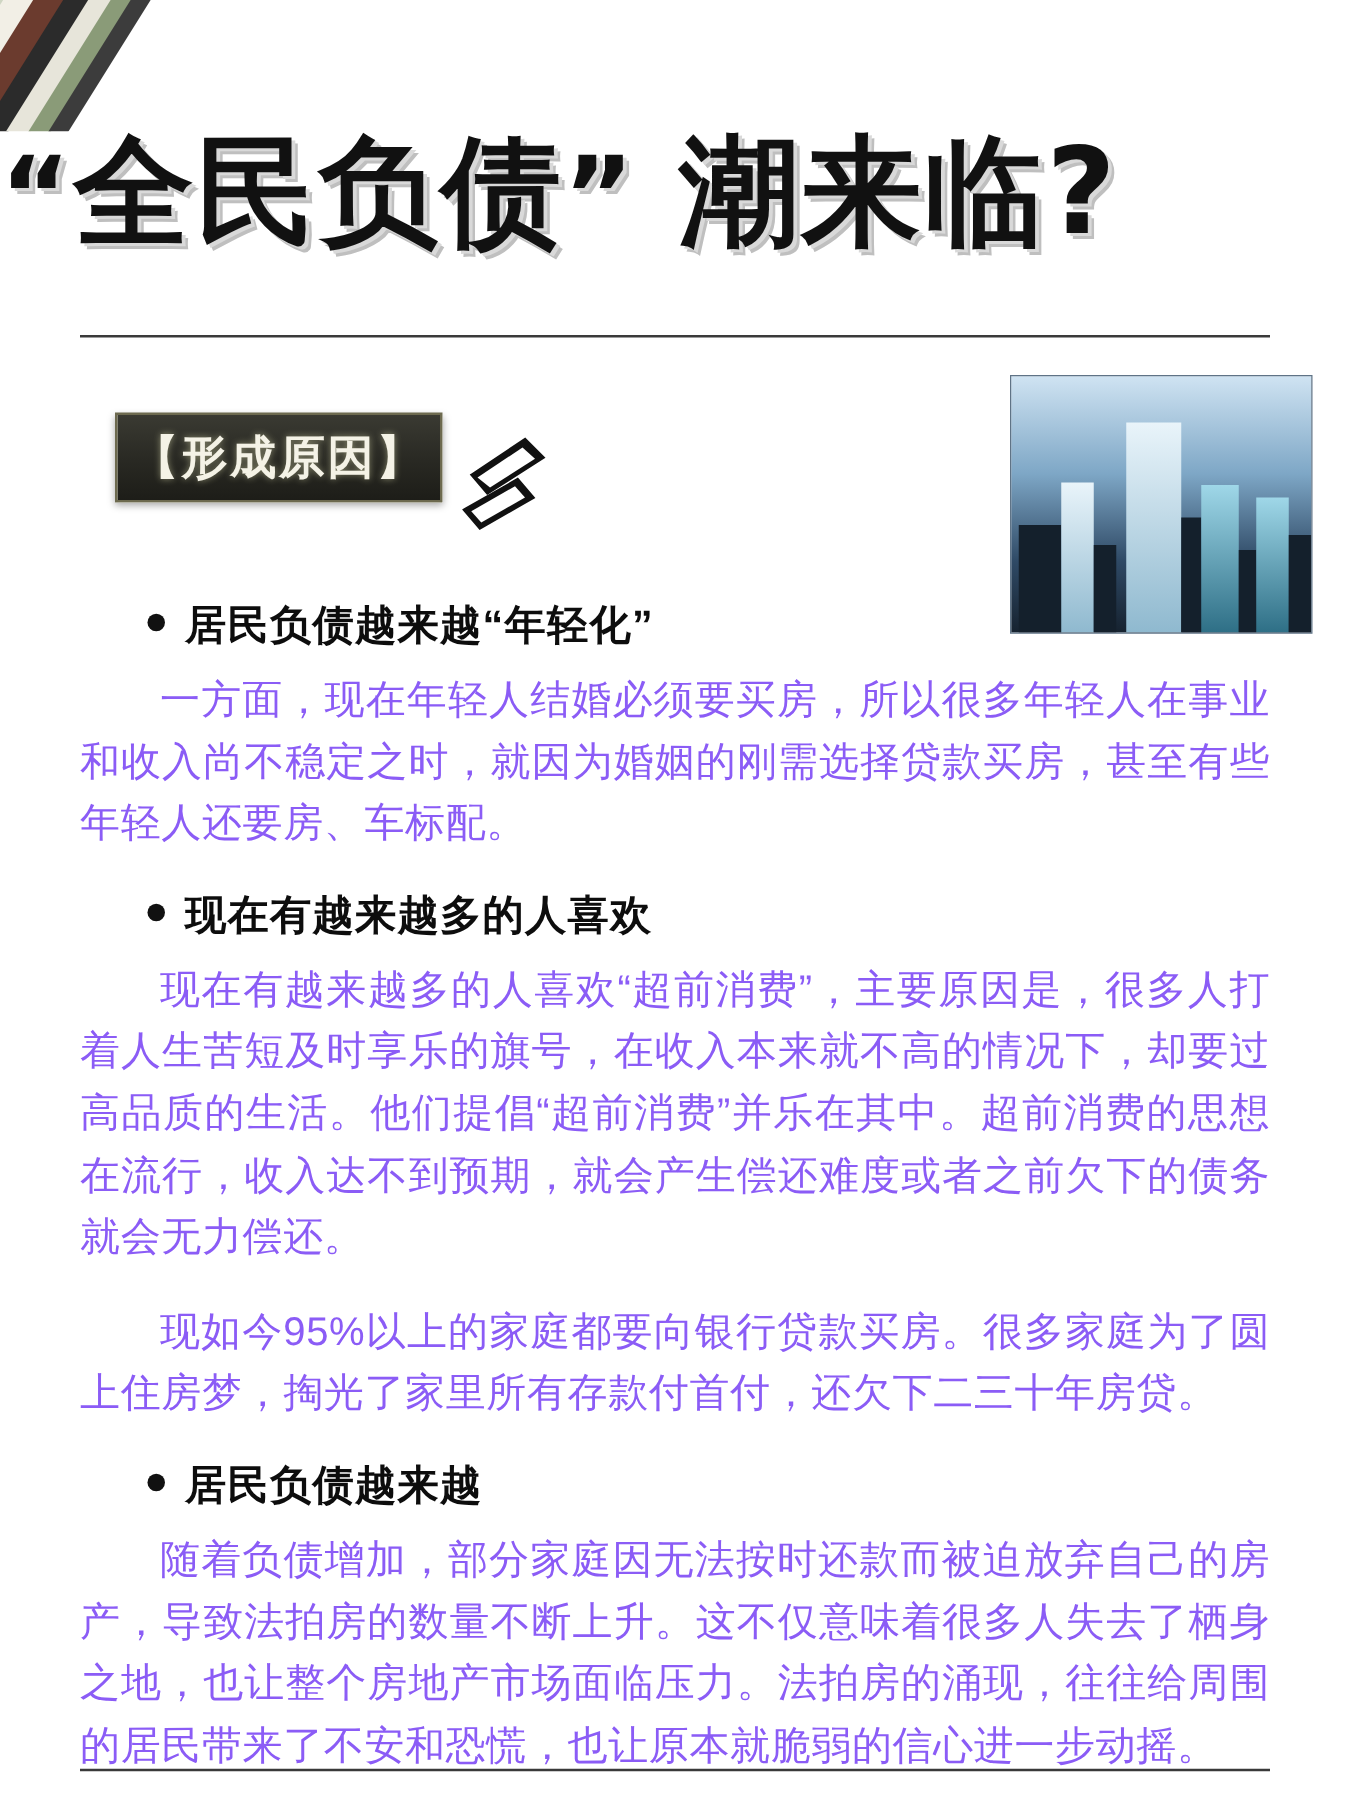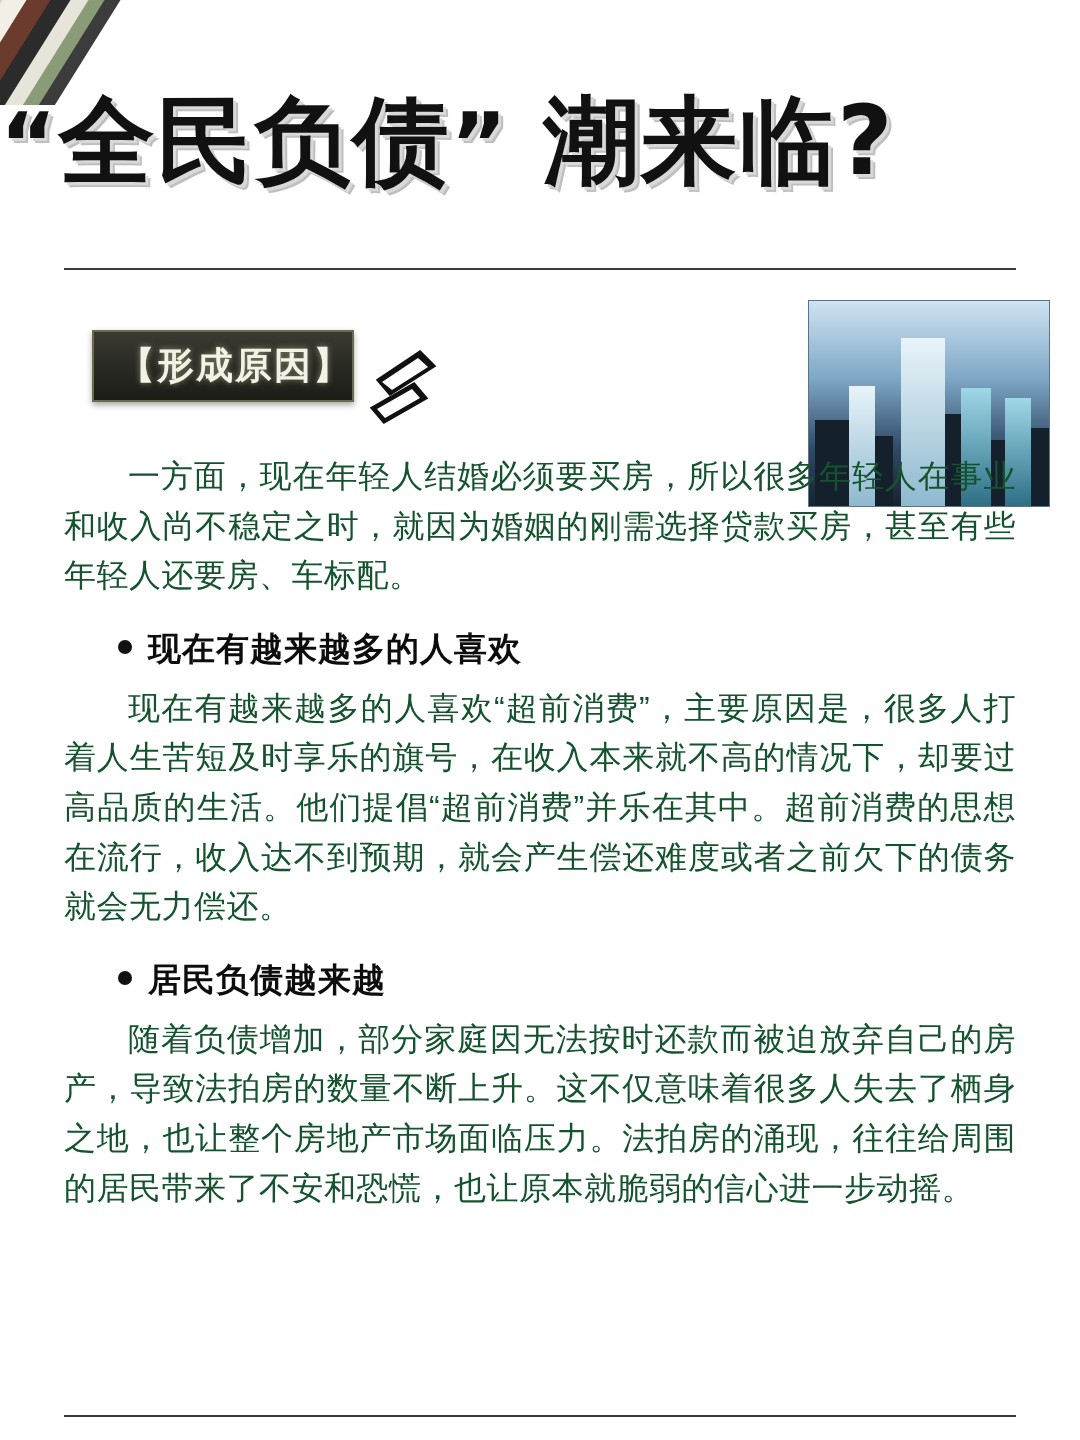--- a/index.html
+++ b/index.html
@@ -38,21 +38,21 @@
   .chev.c2 { left: -30px; width: 26px; background: #f2efe6; }
   .chev.c3 { left: -6px;  width: 26px; background: #6b3b2e; }
   .chev.c4 { left: 18px;  width: 22px; background: #2b2b2b; }
   .chev.c5 { left: 38px;  width: 20px; background: #e7e5da; }
   .chev.c6 { left: 56px;  width: 18px; background: #8a9b78; }
   .chev.c7 { left: 72px;  width: 16px; background: #3c3c3c; }
 
   
   .title-wrap {
     position: absolute;
-    top: 78px;
+    top: 90px;
     left: 0;
     width: 860px;
     text-align: center;
   }
   .title {
     display: inline-block;
     font-family: "DejaVu Sans", "Liberation Sans", sans-serif;
     font-weight: bold;
     font-size: 96px;
     letter-spacing: 2px;
@@ -80,21 +80,21 @@
     position: absolute;
     top: 330px;
     left: 92px;
     width: 258px;
     height: 68px;
     background: linear-gradient(180deg, #3a3a32 0%, #2a2a24 50%, #1d1d18 100%);
     border: 2px solid #6d6a4f;
     box-shadow: 0 3px 6px rgba(0,0,0,.35);
     display: flex;
     align-items: center;
-    justify-content: flex-end;
+    justify-content: center;
   }
   .section-label span {
     font-size: 37px;
     font-weight: bold;
     color: #f4f2e6;
     letter-spacing: 2px;
     text-shadow: 0 0 6px rgba(255,255,200,.45);
   }
 
   
@@ -154,21 +154,21 @@
     letter-spacing: 1px;
     color: #0d0d0d;
   }
   .para {
     font-size: 32px;
     line-height: 1.55;
     letter-spacing: 0.5px;
     text-align: justify;
     text-indent: 2em;
     margin: 0 0 26px 0;
-    color: #14532d;
+    color: #8b5cf6;
   }
   .blk-1 { margin-top: 0; }
   .blk { margin-bottom: 10px; }
   .blk .bullet-head { margin-top: 26px; }
 </style>
 </head>
 <body>
 
 <div class="corner-deco">
   <div class="chev c1"></div>
@@ -207,32 +207,37 @@
   <div class="b" style="left:136px;width:16px; height:92px;"></div>
   <div class="b glass" style="left:152px;width:30px; height:118px;"></div>
   <div class="b" style="left:182px;width:14px; height:66px;"></div>
   <div class="b glass" style="left:196px;width:26px; height:108px;"></div>
   <div class="b" style="left:222px;width:18px; height:78px;"></div>
 </div>
 
 <div class="content">
 
   <div class="blk blk-1">
+    <div class="bullet-head">
+      <span class="bullet-dot"></span>
+      <span class="bullet-text">居民负债越来越“年轻化”</span>
+    </div>
     <p class="para">一方面，现在年轻人结婚必须要买房，所以很多年轻人在事业和收入尚不稳定之时，就因为婚姻的刚需选择贷款买房，甚至有些年轻人还要房、车标配。</p>
   </div>
 
   <div class="blk">
     <div class="bullet-head">
       <span class="bullet-dot"></span>
       <span class="bullet-text">现在有越来越多的人喜欢</span>
     </div>
     <p class="para">现在有越来越多的人喜欢“超前消费”，主要原因是，很多人打着人生苦短及时享乐的旗号，在收入本来就不高的情况下，却要过高品质的生活。他们提倡“超前消费”并乐在其中。超前消费的思想在流行，收入达不到预期，就会产生偿还难度或者之前欠下的债务就会无力偿还。</p>
   </div>
 
   <div class="blk">
+    <p class="para">现如今95%以上的家庭都要向银行贷款买房。很多家庭为了圆上住房梦，掏光了家里所有存款付首付，还欠下二三十年房贷。</p>
   </div>
 
   <div class="blk">
     <div class="bullet-head">
       <span class="bullet-dot"></span>
       <span class="bullet-text">居民负债越来越</span>
     </div>
     <p class="para">随着负债增加，部分家庭因无法按时还款而被迫放弃自己的房产，导致法拍房的数量不断上升。这不仅意味着很多人失去了栖身之地，也让整个房地产市场面临压力。法拍房的涌现，往往给周围的居民带来了不安和恐慌，也让原本就脆弱的信心进一步动摇。</p>
   </div>
 

